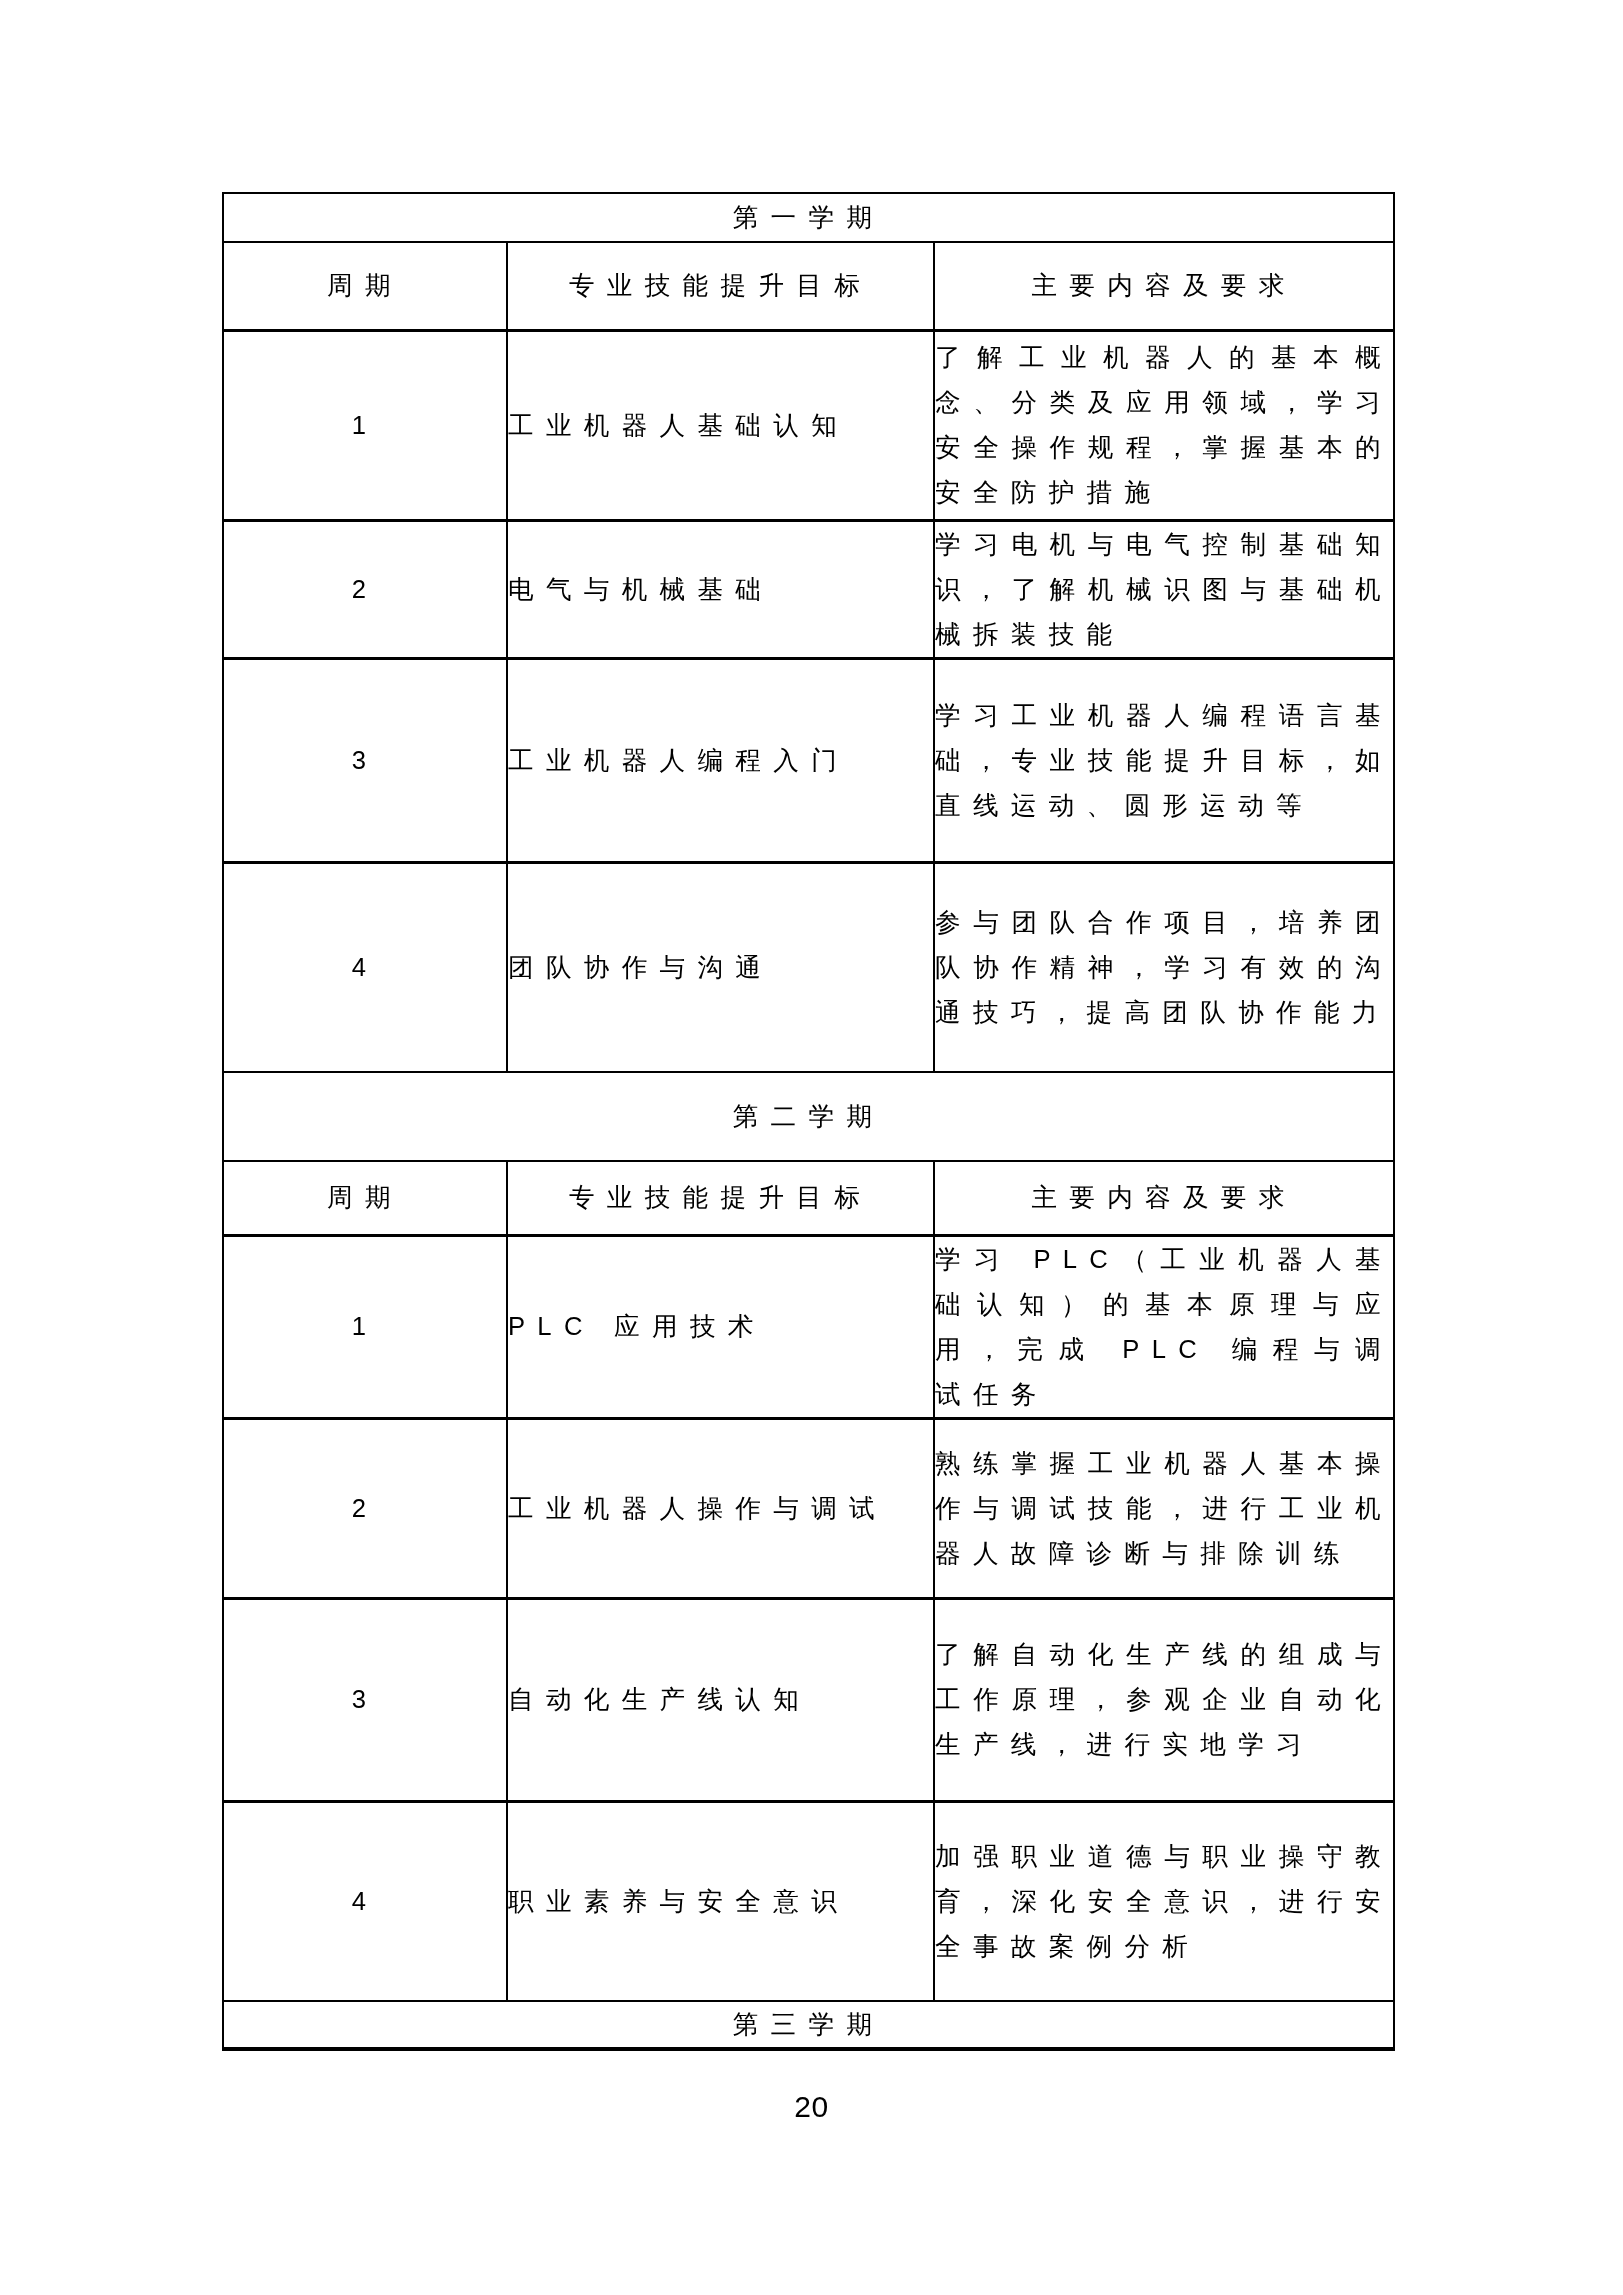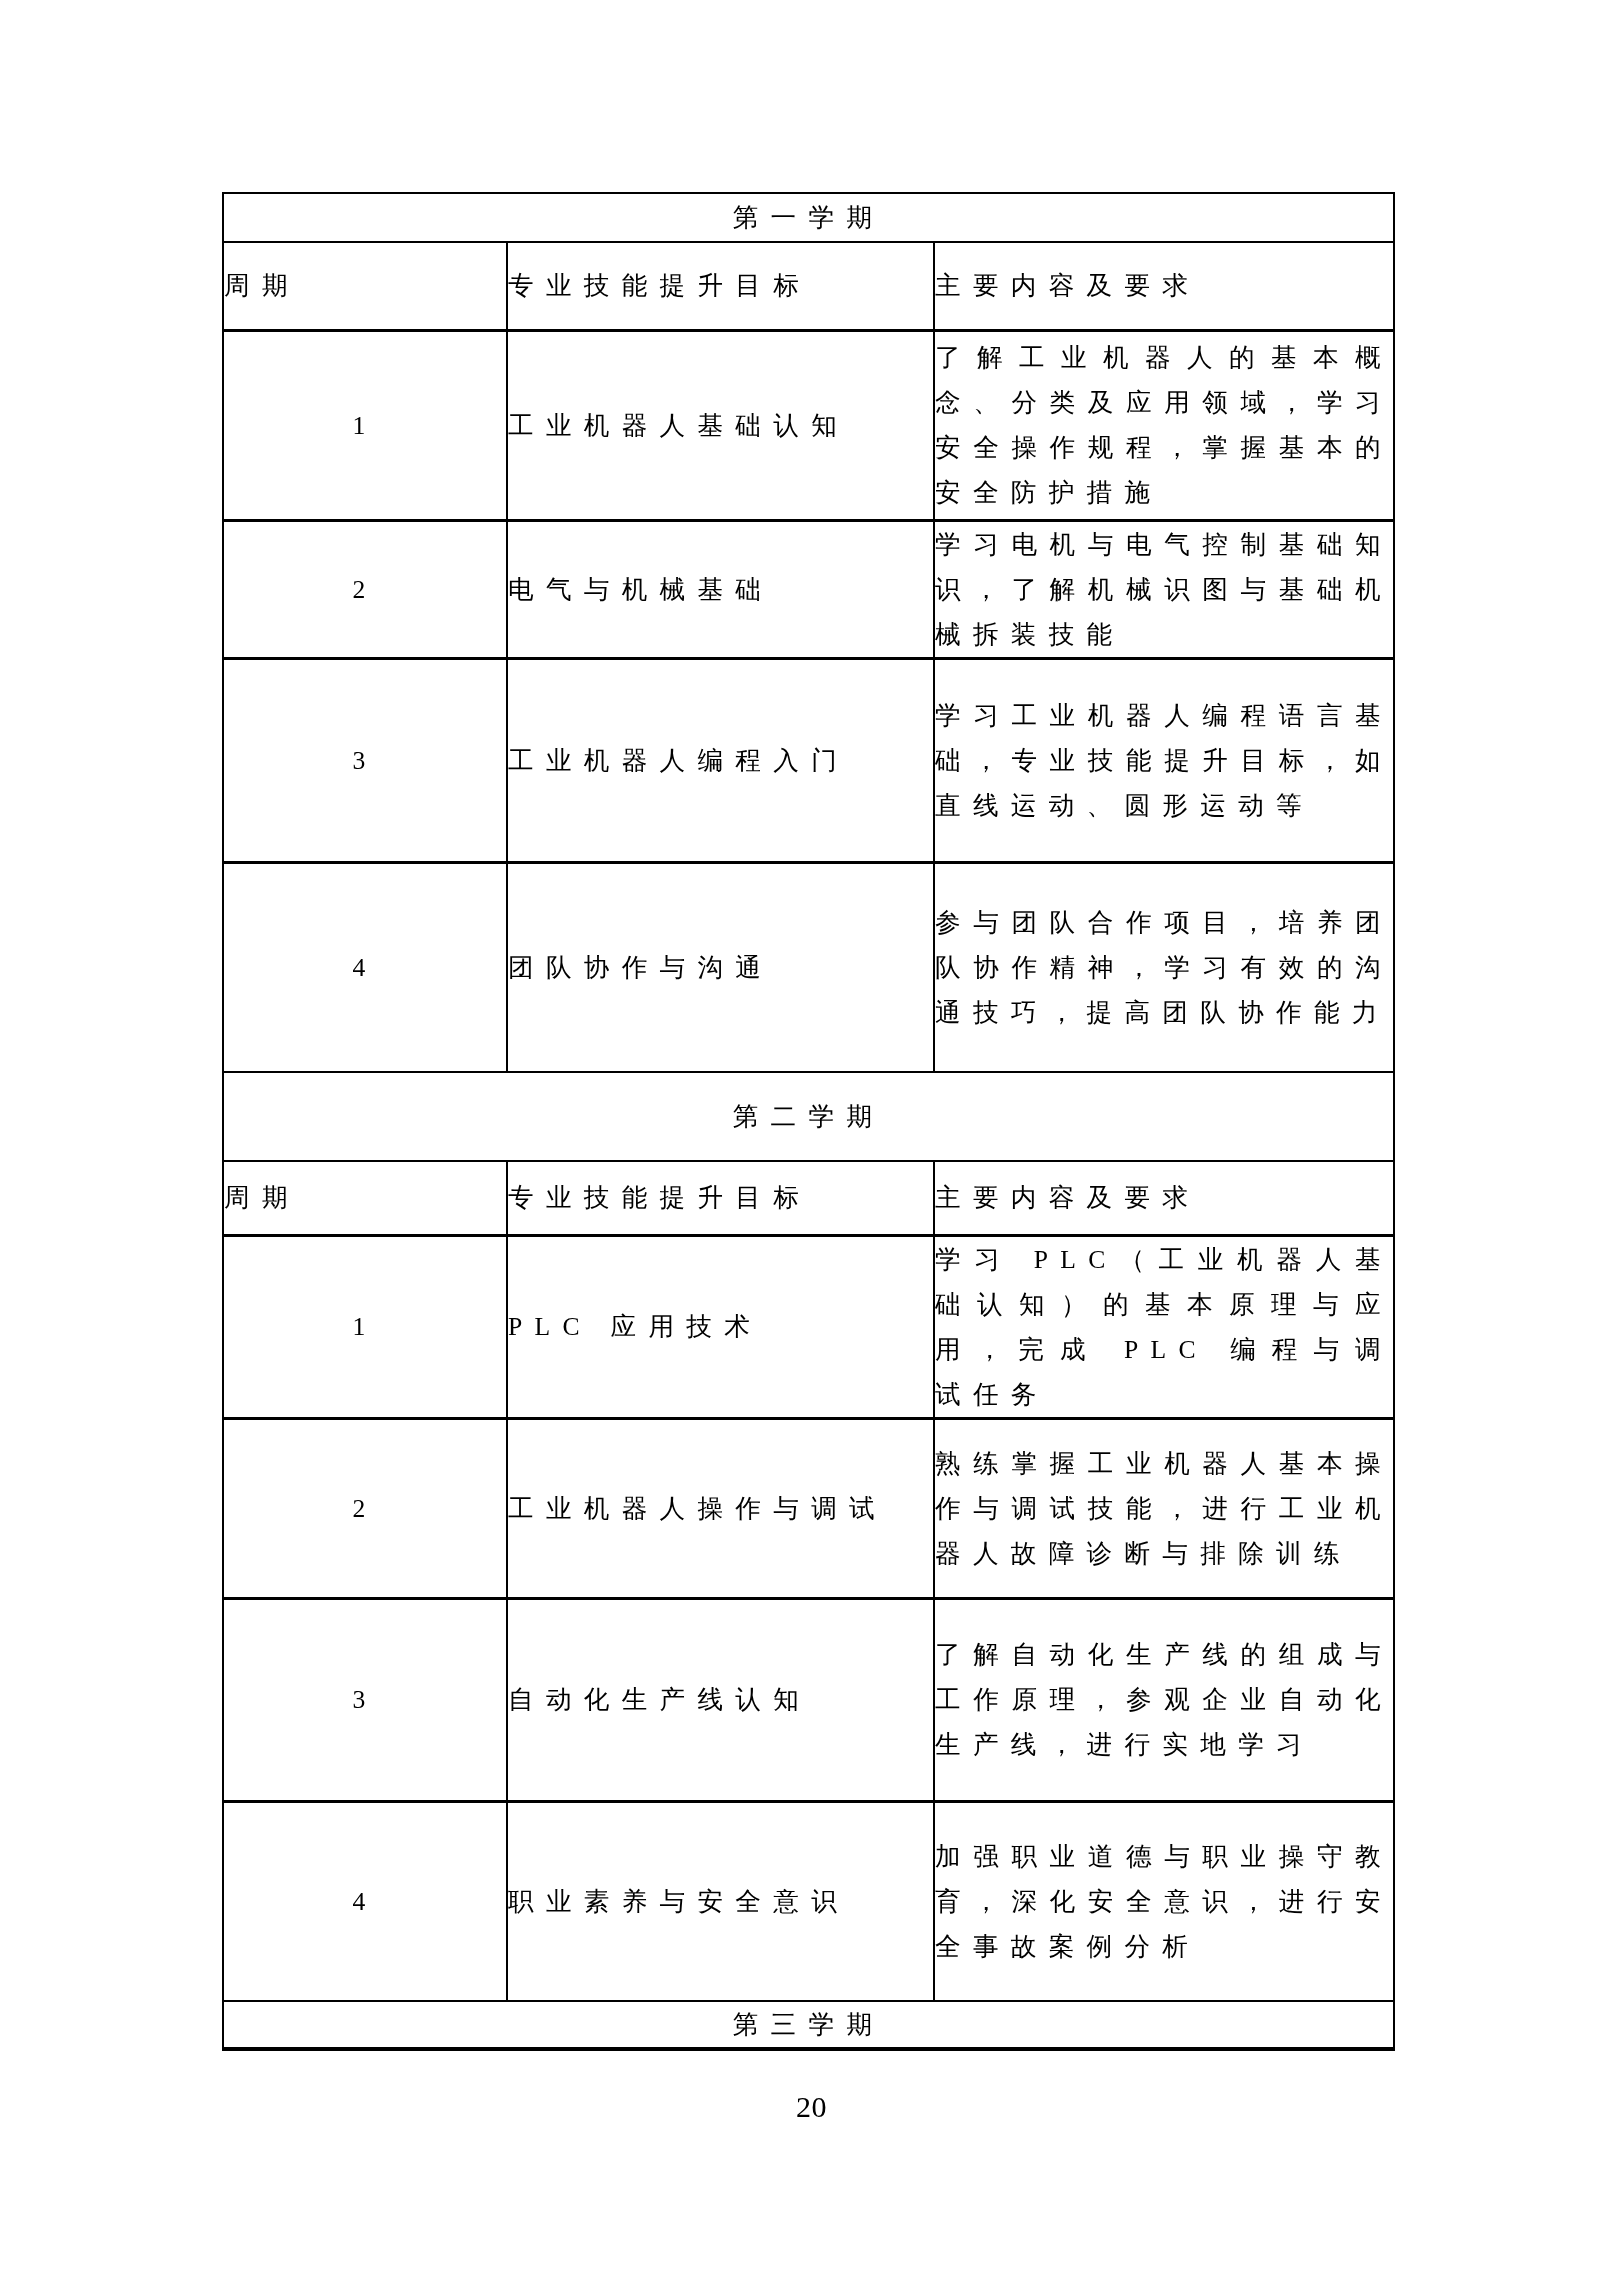--- a/index.html
+++ b/index.html
@@ -1,21 +1,21 @@
 <!DOCTYPE html>
 <html style="font-size:8.2px"><head>
 <meta charset="utf-8">
 <style>
   html,body{margin:0;padding:0;background:#ffffff;}
   .page{
     position:relative;
     width:1623px;height:2295px;
     background:#ffffff;
     color:#000;
-    font-family:Liberation Serif, serif;
+    font-family:Liberation Sans, sans-serif;
     overflow:hidden;
   }
   table.sched{
     position:absolute;
     left:222px;top:192px;
     width:1171px;
     border-collapse:collapse;
     table-layout:fixed;
     border:2.6px solid #000;
     border-bottom:4.1px solid #000;
@@ -28,20 +28,21 @@
     padding:0;
     letter-spacing:12.3px;
     line-height:45px;
   }
   tr.tb td{border-bottom-width:3.6px;}
   td.sem{
     text-align:center;
     letter-spacing:7.2px;
   }
   td.hd{
+    text-align:center;
     letter-spacing:7.2px;
   }
   td.week{
     text-align:center;
     letter-spacing:0;
   }
   td.goal{
     text-align:left;
     letter-spacing:11.2px;
   }

